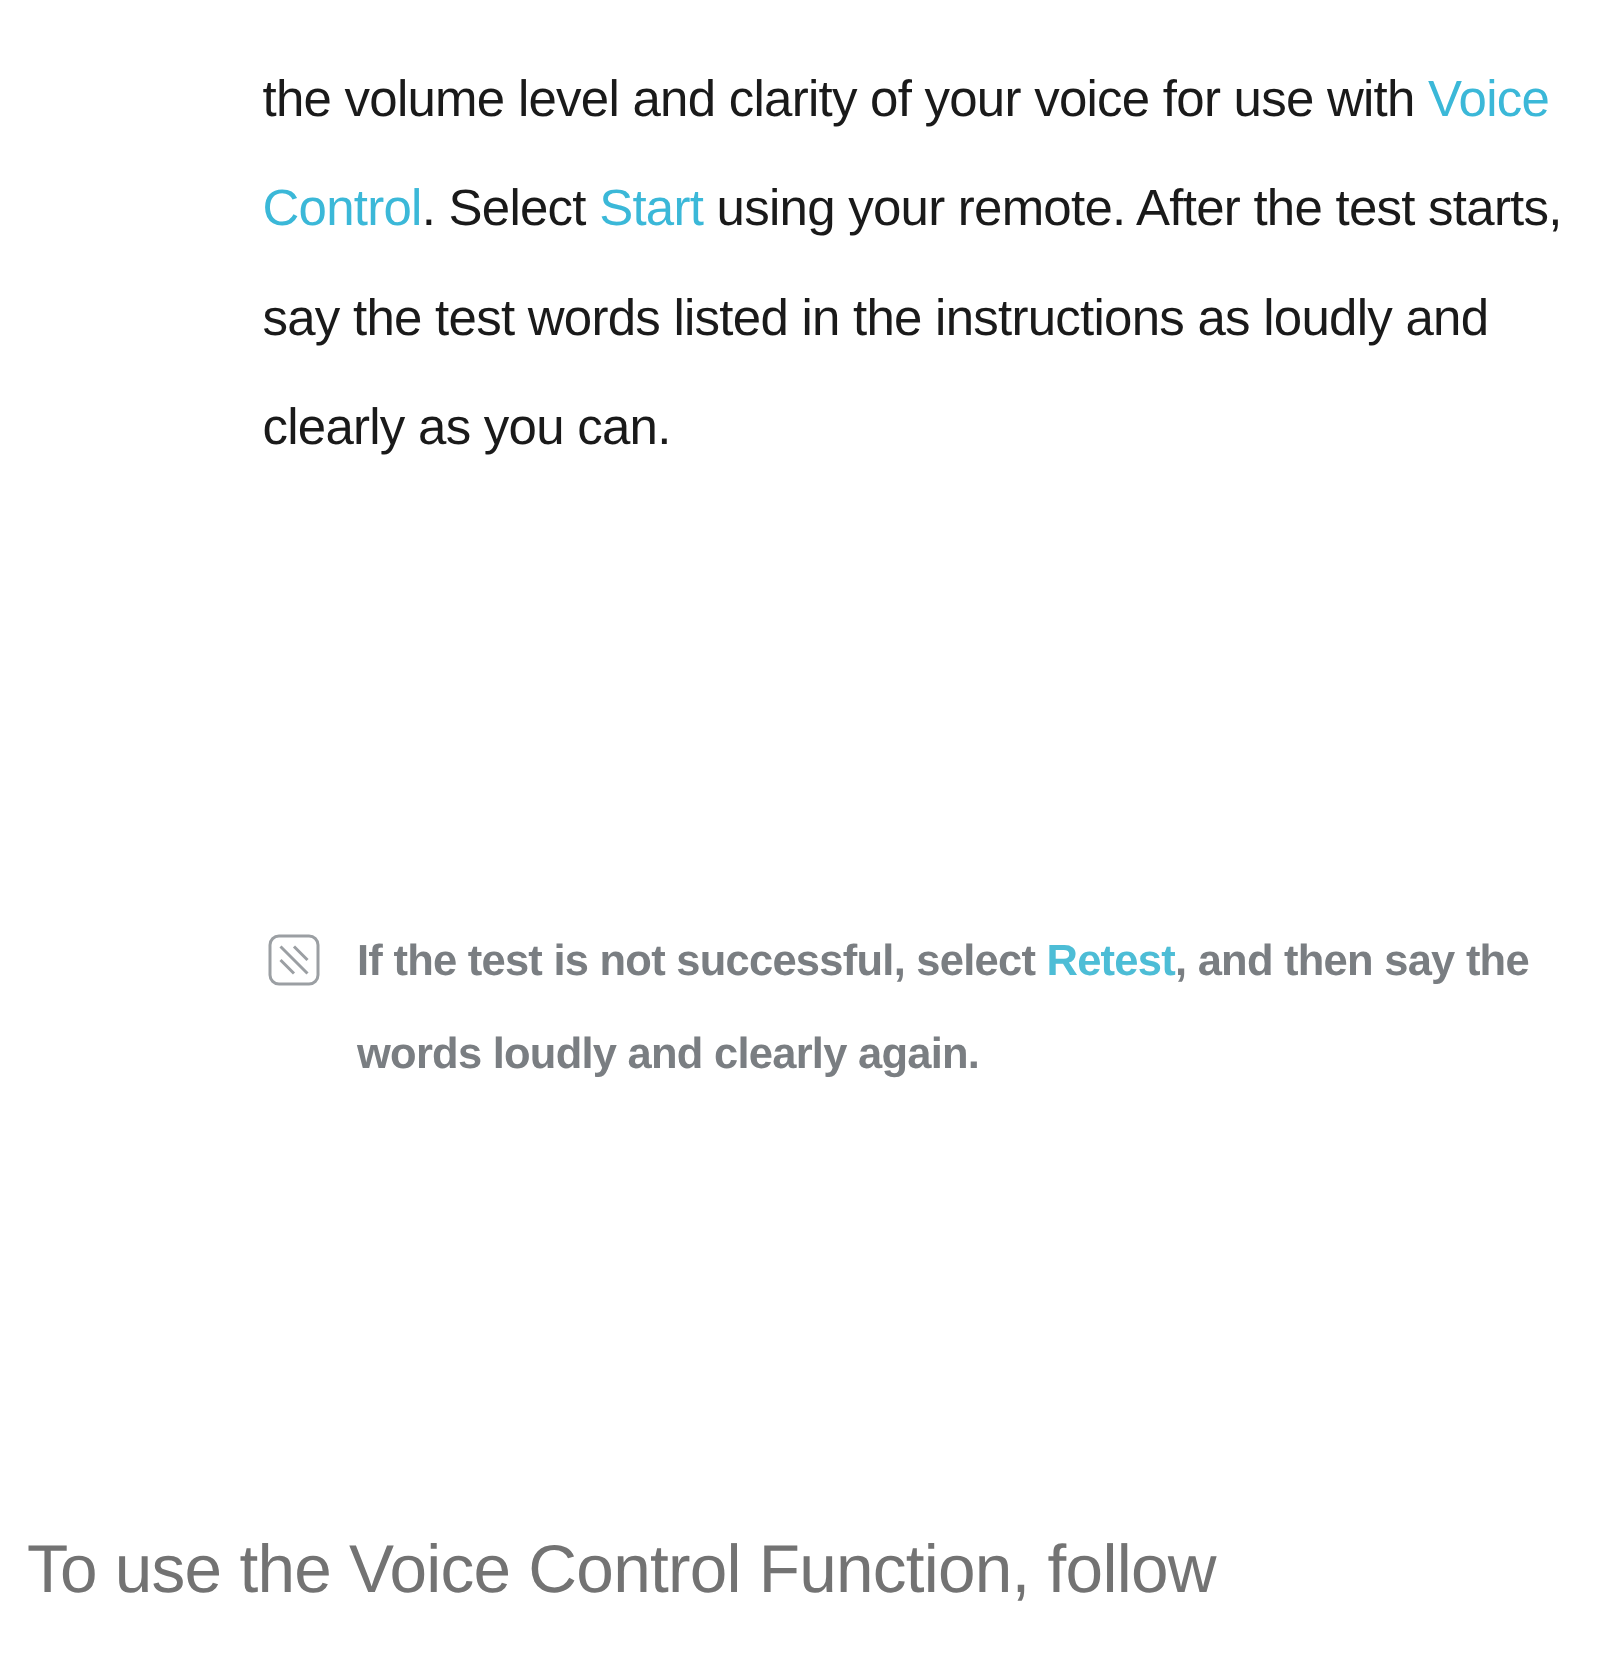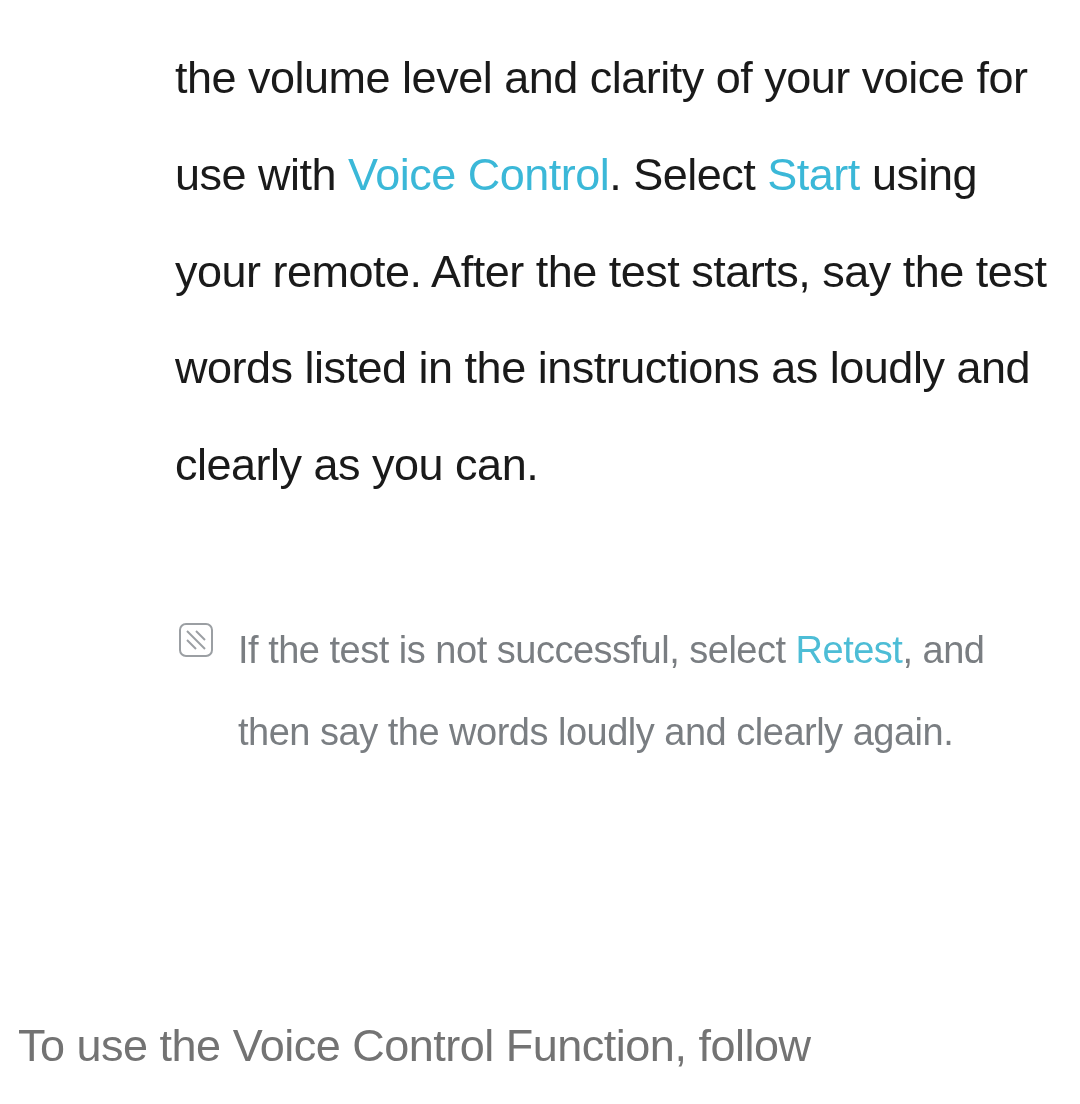--- a/index.html
+++ b/index.html
@@ -13,21 +13,21 @@
       width: 1080px;
       height: 1104px;
       position: relative;
       overflow: hidden;
     }
     .main-paragraph {
       position: absolute;
       left: 175px;
       top: 30px;
       width: 880px;
-      font-size: 45px;
+      font-size: 34px;
       line-height: 2.15;
       color: #1a1a1a;
       letter-spacing: -0.5px;
     }
     .highlight-teal {
       color: #3bb8d8;
     }
     .note-block {
       position: absolute;
       left: 178px;
@@ -37,24 +37,25 @@
       align-items: flex-start;
     }
     .note-icon {
       width: 36px;
       height: 36px;
       flex-shrink: 0;
       margin-top: 12px;
       margin-right: 24px;
     }
     .note-text {
-      font-size: 38px;
+      font-size: 29px;
       line-height: 2.15;
       color: #7a7e82;
       letter-spacing: -0.5px;
+      font-weight: bold;
     }
     .highlight-teal-muted {
       color: #4dbdd6;
     }
     .heading-orange {
       position: absolute;
       left: 18px;
       top: 1020px;
       font-size: 45px;
       color: #737373;

